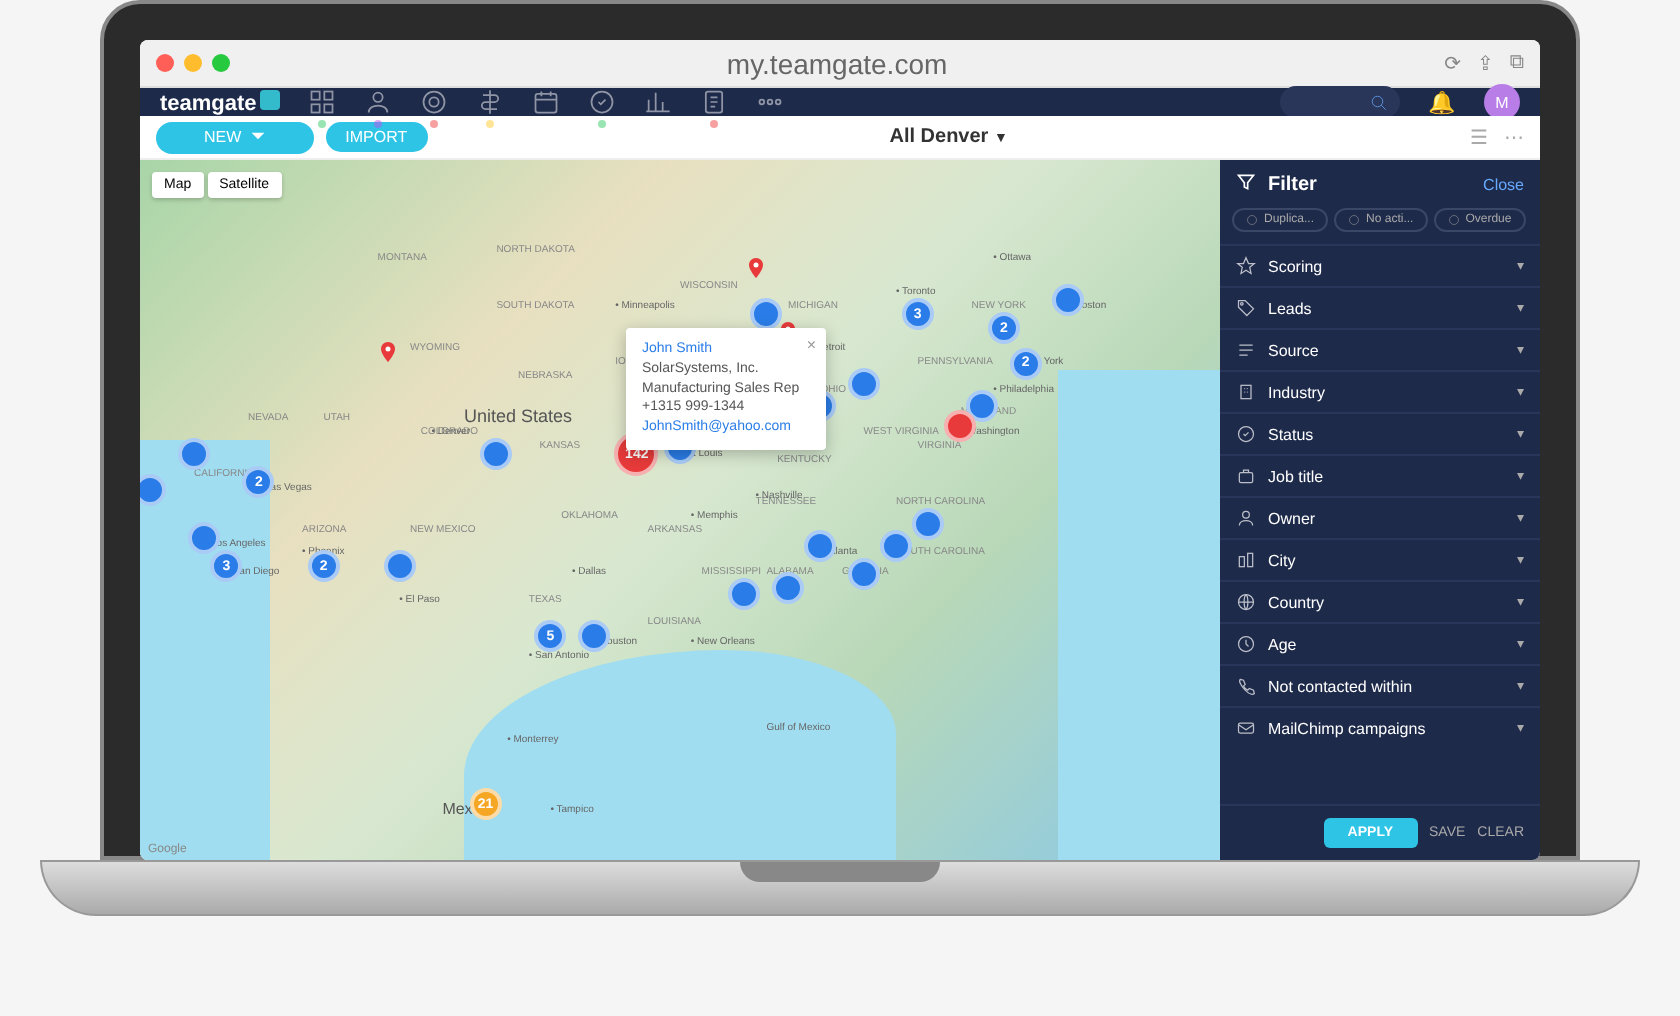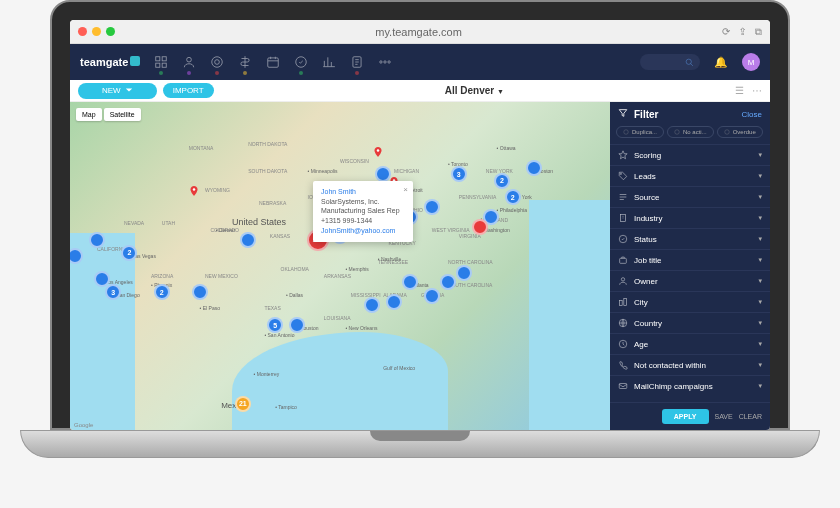--- a/index.html
+++ b/index.html
@@ -5,24 +5,24 @@
 *{margin:0;padding:0;box-sizing:border-box;font-family:Arial,Helvetica,sans-serif}
 body{background:#f5f5f5;width:840px;height:508px;overflow:hidden;position:relative}
 .laptop{position:absolute;left:50px;top:0;width:740px;height:508px}
 .bezel{background:#2b2b2b;border-radius:20px 20px 0 0;padding:18px 18px 0 18px;height:430px;border:2px solid #888}
 .base{height:28px;background:linear-gradient(#ddd,#aaa);border-radius:0 0 40px 40px;margin:0 -30px;border:1px solid #999}
 .notch{width:100px;height:10px;background:#888;margin:0 auto;border-radius:0 0 10px 10px}
 .screen{background:#fff;height:410px;border-radius:4px;overflow:hidden;display:flex;flex-direction:column}
 .chrome{height:24px;background:#f0f0f0;display:flex;align-items:center;padding:0 8px;gap:5px;border-bottom:1px solid #ddd}
 .dot{width:9px;height:9px;border-radius:50%}
 .dot.r{background:#ff5f56}.dot.y{background:#ffbd2e}.dot.g{background:#27c93f}
-.url{flex:1;text-align:center;font-size:11px;color:#666}
+.url{flex:1;text-align:center;font-size:14px;color:#666}
 .chrome-icons{display:flex;gap:8px;font-size:10px;color:#888}
 .app{flex:1;display:flex;flex-direction:column;min-height:0}
-.topbar{height:36px;background:#1e2a4a;display:flex;align-items:center;padding:0 10px;gap:14px}
+.topbar{height:14px;background:#1e2a4a;display:flex;align-items:center;padding:0 10px;gap:14px}
 .brand{color:#fff;font-size:11px;font-weight:bold}
 .brand-badge{display:inline-block;width:10px;height:10px;background:#3bc;border-radius:2px;margin-left:2px}
 .nav-icons{display:flex;gap:14px;flex:1}
 .nav-icon{width:14px;height:14px;opacity:.5}
 .nav-icon svg{width:100%;height:100%;stroke:#fff;fill:none;stroke-width:1.5}
 .nav-dot{position:relative}
 .nav-dot::after{content:'';position:absolute;width:4px;height:4px;border-radius:50%;bottom:-6px;left:5px}
 .nav-dot.ng::after{background:#3c6}.nav-dot.nr::after{background:#e44}.nav-dot.ny::after{background:#fc3}.nav-dot.np::after{background:#b5e}
 .search{width:60px;height:16px;background:#2a3659;border-radius:8px;display:flex;align-items:center;justify-content:flex-end;padding-right:6px}
 .search svg{width:9px;height:9px;stroke:#6af;fill:none}

